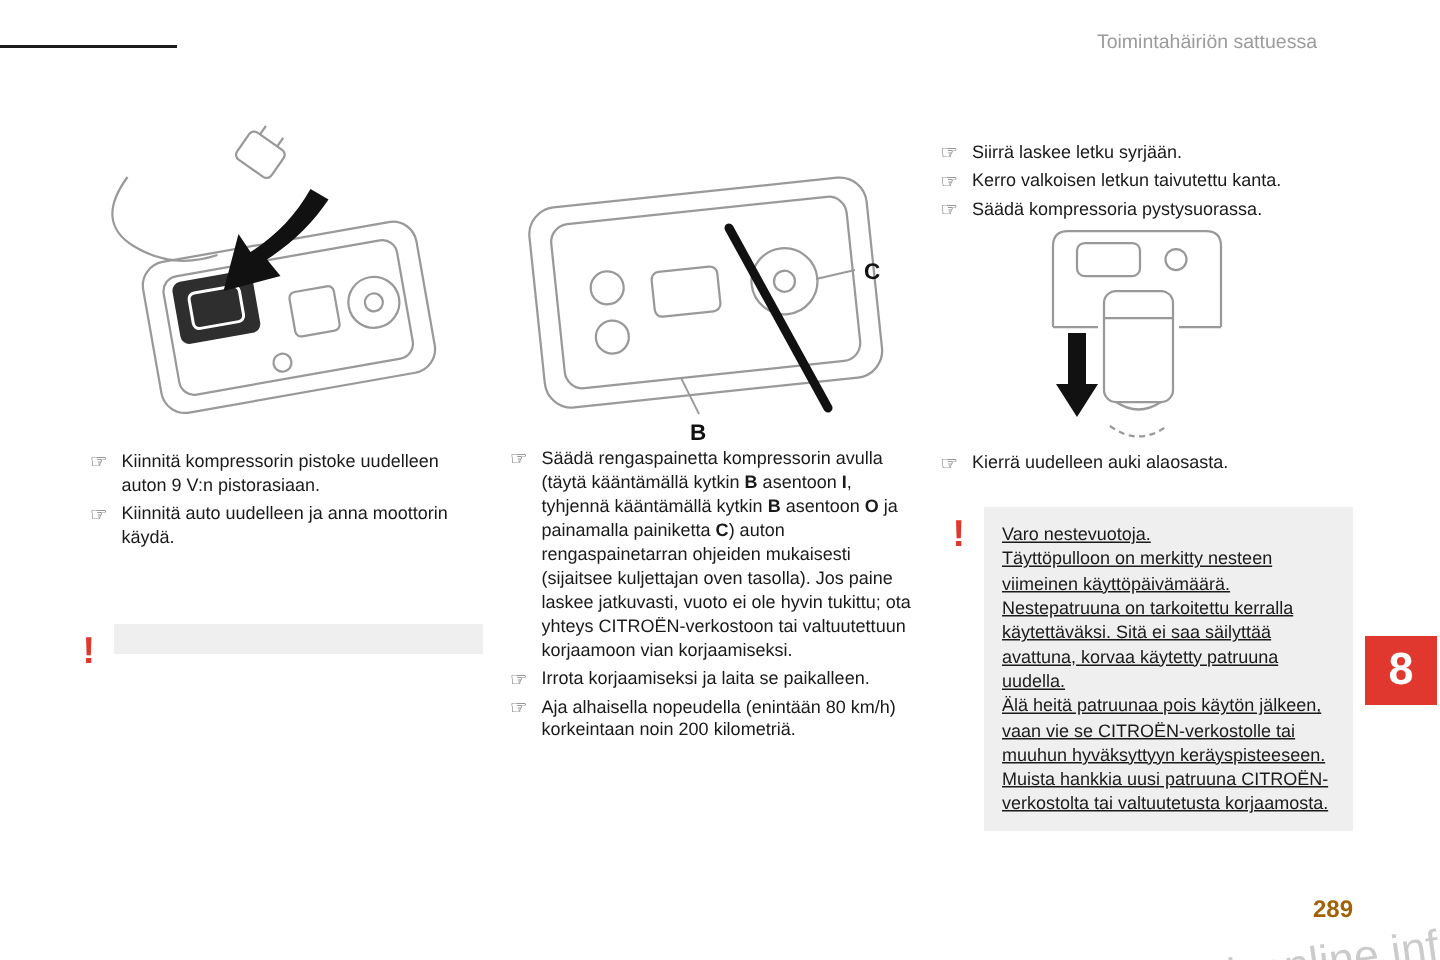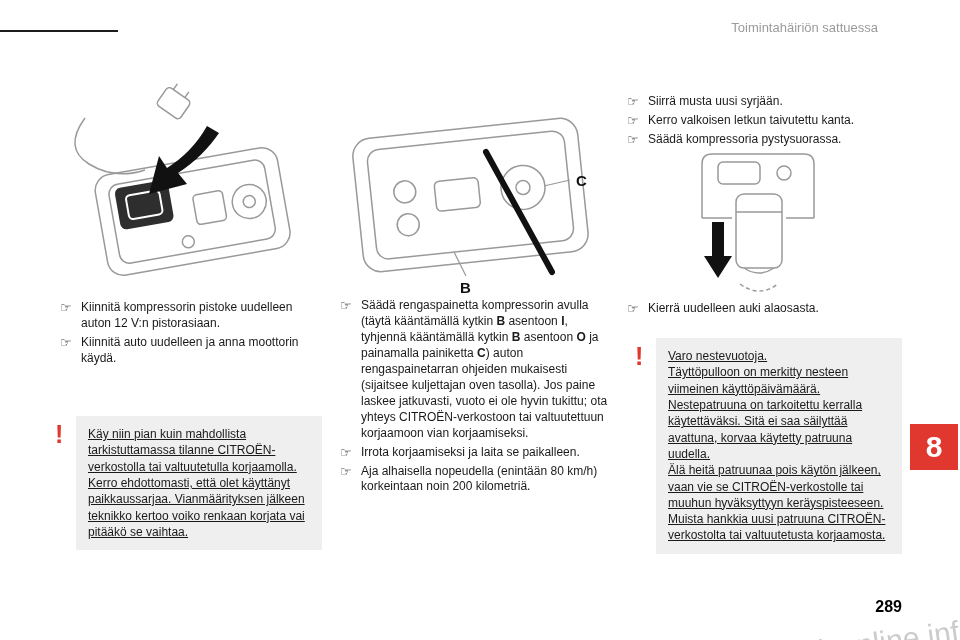--- a/index.html
+++ b/index.html
@@ -28,21 +28,21 @@
 
   .warnbox { position:absolute; background:#efefef; padding:10px 12px; font-size:12px; line-height:1.36; color:#1a1a1a; }
   .warnbox .warn-text { white-space:pre-line;text-decoration:underline; }
   .bang { position:absolute; left:-21px; top:6px; color:#e0382e; font-weight:bold; font-size:25px; line-height:1; }
   .left-warn  { left:76px;  top:416px; width:246px; }
   .right-warn { left:656px; top:338px; width:246px; }
 
   .chapter-tab { position:absolute; right:2px; top:424px; width:48px; height:46px; background:#e0382e; color:#fff;
                  display:flex; align-items:center; justify-content:center; font-size:30px; font-weight:bold; z-index:10; }
 
-  .page-number { position:absolute; right:58px; top:598px; font-size:16px; font-weight:bold; color:#000000; }
+  .page-number { position:absolute; right:58px; top:598px; font-size:16px; font-weight:bold; color:#a16207; }
 
   .watermark { position:absolute; right:-18px; bottom:-6px; font-size:30px; color:#c3c3c3; opacity:0.85;
                transform:rotate(-8deg); transform-origin:right bottom; white-space:nowrap; z-index:50; pointer-events:none; }
 
   svg text { font-family:"Liberation Sans", sans-serif; }
 </style>
 </head>
 <body>
 
 <div class="page">
@@ -103,31 +103,30 @@
       <line x1="64" y1="66" x2="110" y2="66"></line>
       <path d="M72 122 q15 10 30 0"></path>
       <path d="M68 138 q19 14 38 0" stroke-dasharray="4 3"></path>
     </g>
     <polygon points="40,76 52,76 52,110 60,110 46,132 32,110 40,110" fill="#111111"></polygon>
   </svg>
 
   <div class="left-bullets bullets">
     <div class="bullet">
       <span class="bullet-icon">☞</span>
-      <span class="bullet-text">Kiinnitä kompressorin pistoke uudelleen auton 12 V:n pistorasiaan.</span>
+      <span class="bullet-text">Kiinnitä kompressorin pistoke uudelleen auton 9 V:n pistorasiaan.</span>
     </div>
     <div class="bullet">
       <span class="bullet-icon">☞</span>
       <span class="bullet-text">Kiinnitä auto uudelleen ja anna moottorin käydä.</span>
     </div>
   </div>
 
   <div class="warnbox left-warn">
     <span class="bang">!</span>
-    <div class="warn-text">Käy niin pian kuin mahdollista tarkistuttamassa tilanne CITROËN-verkostolla tai valtuutetulla korjaamolla. Kerro ehdottomasti, että olet käyttänyt paikkaussarjaa. Vianmäärityksen jälkeen teknikko kertoo voiko renkaan korjata vai pitääkö se vaihtaa.</div>
   </div>
 
   <div class="mid-bullets bullets">
     <div class="bullet">
       <span class="bullet-icon">☞</span>
       <span class="bullet-text"><span>Säädä rengaspainetta kompressorin avulla (täytä kääntämällä kytkin </span><span style="font-weight: bold;">B</span><span> asentoon </span><span style="font-weight: bold;">I</span><span>, tyhjennä kääntämällä kytkin </span><span style="font-weight: bold;">B</span><span> asentoon </span><span style="font-weight: bold;">O</span><span> ja painamalla painiketta </span><span style="font-weight: bold;">C</span><span>) auton rengaspainetarran ohjeiden mukaisesti (sijaitsee kuljettajan oven tasolla). Jos paine laskee jatkuvasti, vuoto ei ole hyvin tukittu; ota yhteys CITROËN-verkostoon tai valtuutettuun korjaamoon vian korjaamiseksi.</span></span>
     </div>
     <div class="bullet">
       <span class="bullet-icon">☞</span>
       <span class="bullet-text">Irrota korjaamiseksi ja laita se paikalleen.</span>
@@ -135,21 +134,21 @@
     <div class="bullet">
       <span class="bullet-icon">☞</span>
       <span class="bullet-text">Aja alhaisella nopeudella (enintään 80 km/h) korkeintaan noin 200 kilometriä.</span>
     </div>
   </div>
 
 
   <div class="right-bullets bullets">
     <div class="bullet">
       <span class="bullet-icon">☞</span>
-      <span class="bullet-text">Siirrä musta uusi syrjään.</span>
+      <span class="bullet-text">Siirrä laskee letku syrjään.</span>
     </div>
     <div class="bullet">
       <span class="bullet-icon">☞</span>
       <span class="bullet-text">Kerro valkoisen letkun taivutettu kanta.</span>
     </div>
     <div class="bullet">
       <span class="bullet-icon">☞</span>
       <span class="bullet-text">Säädä kompressoria pystysuorassa.</span>
     </div>
   </div>

